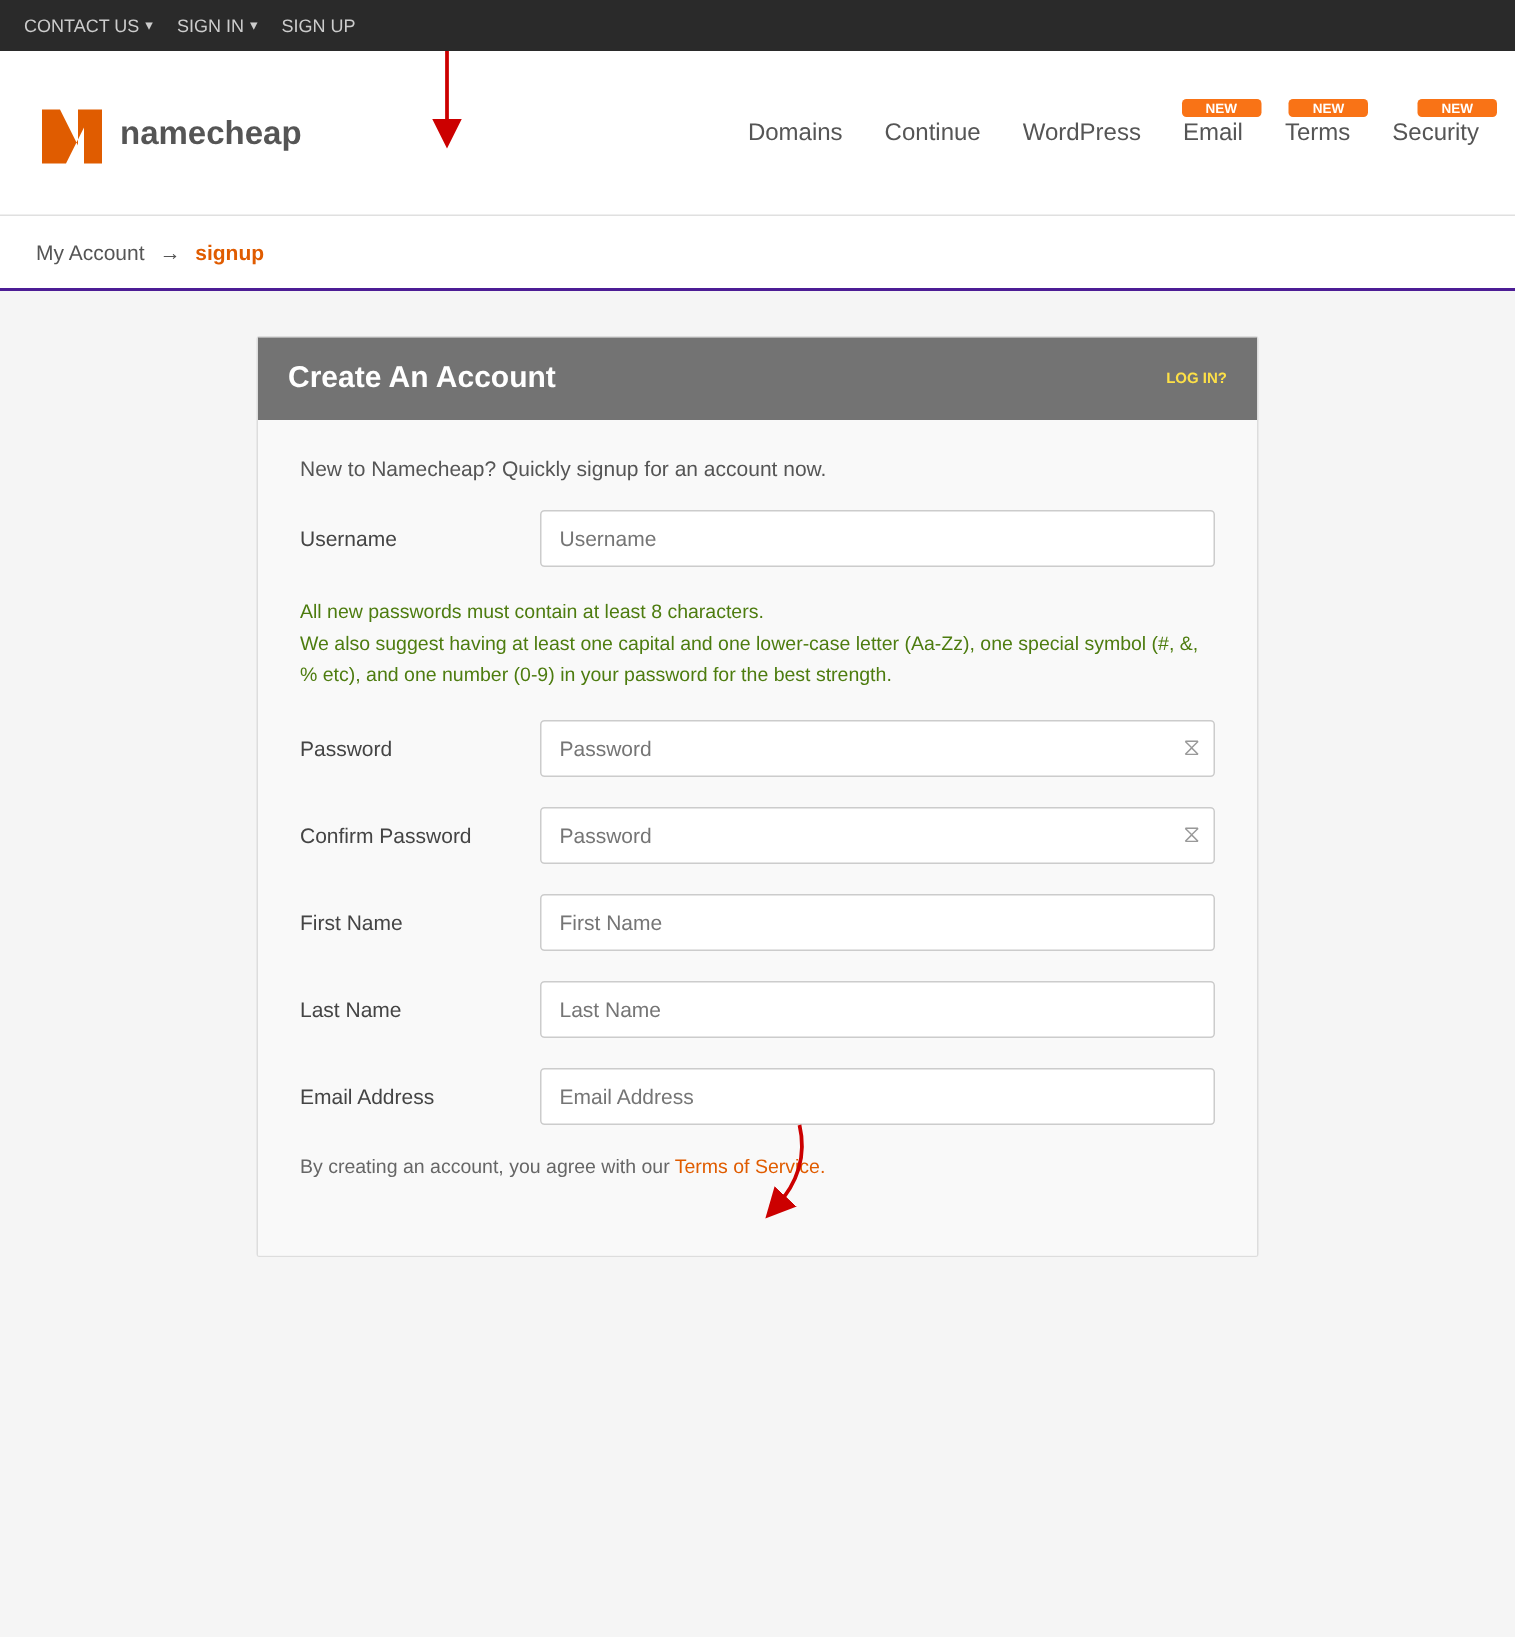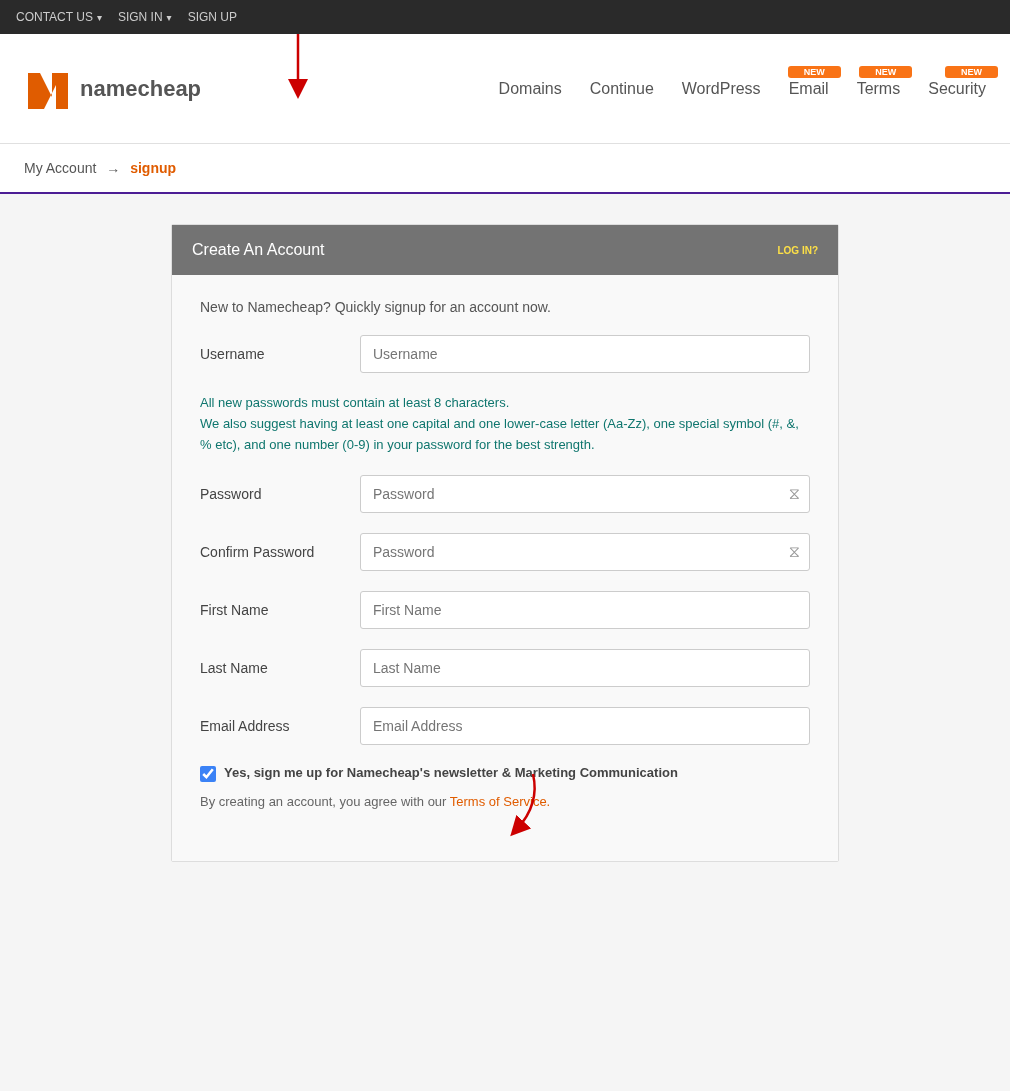--- a/index.html
+++ b/index.html
@@ -104,22 +104,22 @@
     }
     .form-header {
       background: #737373;
       color: #fff;
       padding: 16px 20px;
       display: flex;
       justify-content: space-between;
       align-items: center;
     }
     .form-header-title {
-      font-size: 16px;
-      font-weight: normal;
+      font-size: 20px;
+      font-weight: bold;
     }
     .login-link {
       color: #fde047;
       font-size: 10px;
       cursor: pointer;
       text-decoration: none;
       font-weight: bold;
     }
     .form-body {
       padding: 24px 28px 32px;
@@ -169,21 +169,21 @@
     .eye-icon {
       position: absolute;
       right: 10px;
       top: 50%;
       transform: translateY(-50%);
       color: #999;
       font-size: 16px;
       cursor: pointer;
     }
     .password-hint {
-      color: #0f766e;
+      color: #4d7c0f;
       font-size: 13px;
       line-height: 1.6;
       margin-bottom: 20px;
     }
     .checkbox-row {
       display: flex;
       align-items: flex-start;
       margin-bottom: 12px;
       gap: 8px;
     }
@@ -365,24 +365,20 @@
       <div class="form-row">
         <label class="form-label">Last Name</label>
         <input class="form-input" type="text" placeholder="Last Name" style="flex: 1 1 0%;">
       </div>
 
       <div class="form-row">
         <label class="form-label">Email Address</label>
         <input class="form-input" type="email" placeholder="Email Address" style="flex: 1 1 0%;">
       </div>
 
-      <div class="checkbox-row">
-        <input type="checkbox" checked="" id="newsletter" style="">
-        <label for="newsletter" class="checkbox-label">Yes, sign me up for Namecheap's newsletter &amp; Marketing Communication</label>
-      </div>
 
       <p class="tos-text">
         <span>By creating an account, you agree with our </span><a href="#" class="tos-link">Terms of Service.</a>
       </p>
 
       <div class="submit-area">
 
         <div class="arrow-annotation">
           <svg viewBox="0 0 60 70" width="60" height="70">
             <defs>

